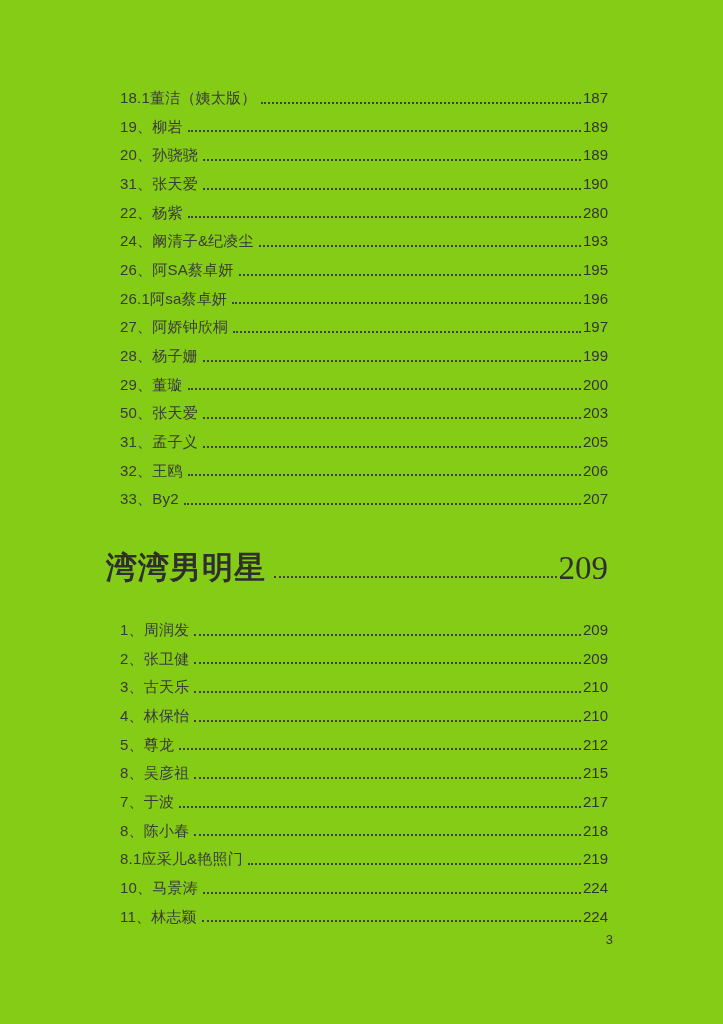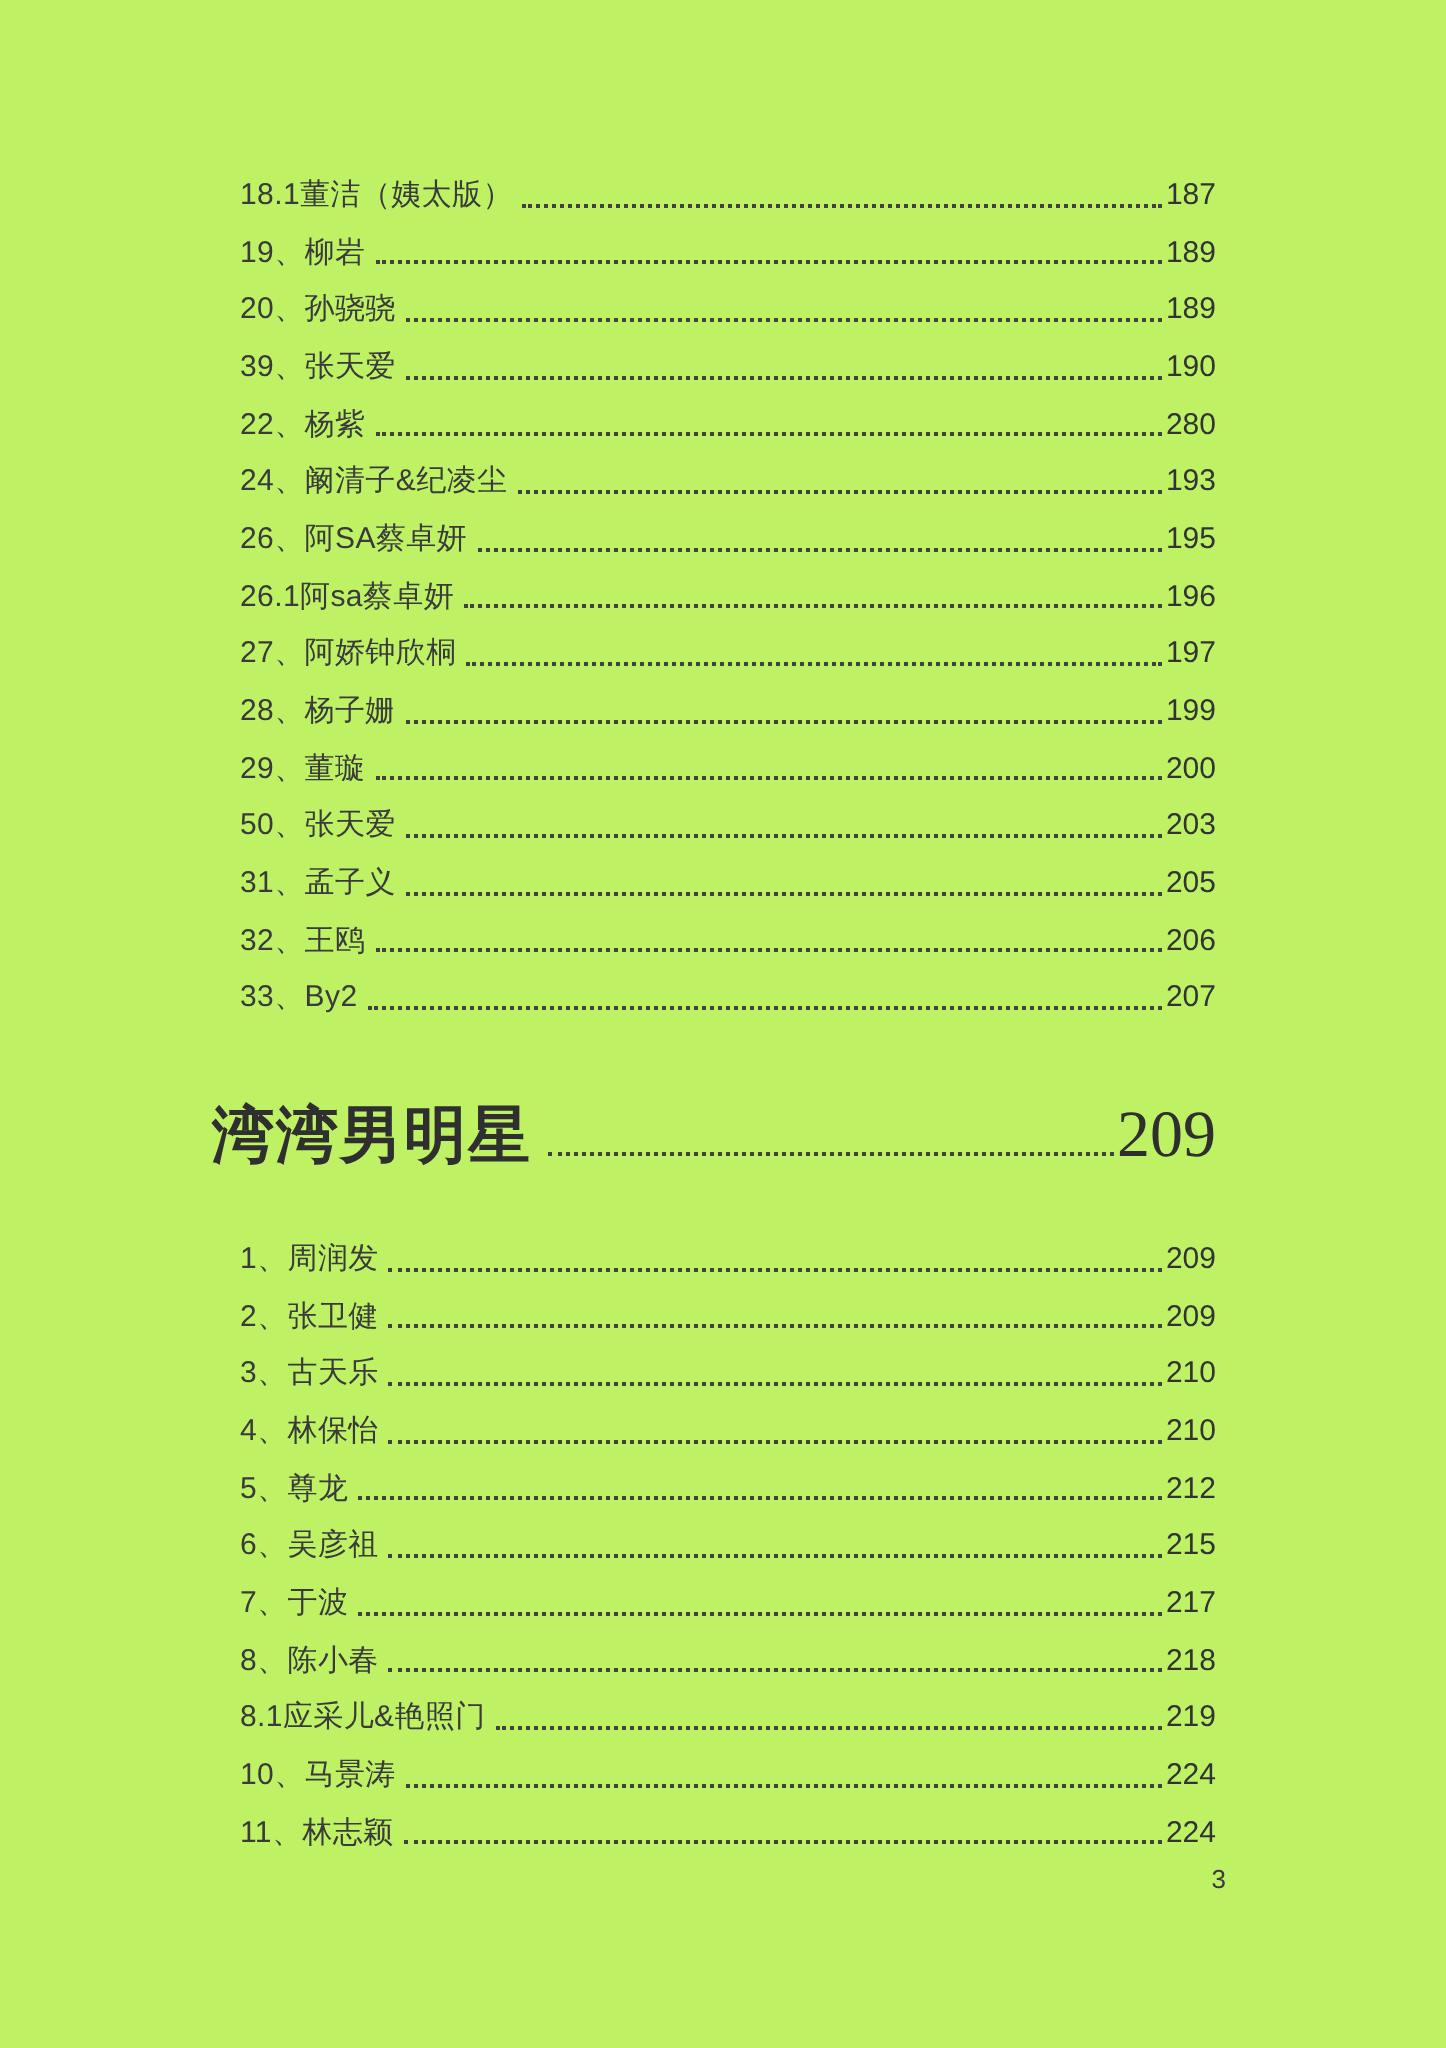--- a/index.html
+++ b/index.html
@@ -1,20 +1,20 @@
 <!DOCTYPE html>
 <html><head>
 <meta charset="utf-8">
 <style>
   html, body { margin: 0; padding: 0; background: #ffffff; }
   .page {
     position: relative;
     width: 723px;
     height: 1024px;
-    background: #bef264;
+    background: #84cc16;
     font-family: "Liberation Sans", sans-serif;
     color: #3a3a3a;
     overflow: hidden;
   }
   .toc-list {
     position: absolute;
     left: 120px;
     right: 115px;
   }
   #toc-list-1 { top: 84px; }
@@ -97,21 +97,21 @@
         <span class="toc-label">19、柳岩</span>
         <span class="leader"></span>
         <span class="toc-page">189</span>
       </div>
       <div class="toc-row">
         <span class="toc-label">20、孙骁骁</span>
         <span class="leader"></span>
         <span class="toc-page">189</span>
       </div>
       <div class="toc-row">
-        <span class="toc-label">39、张天爱</span>
+        <span class="toc-label">31、张天爱</span>
         <span class="leader"></span>
         <span class="toc-page">190</span>
       </div>
       <div class="toc-row">
         <span class="toc-label">22、杨紫</span>
         <span class="leader"></span>
         <span class="toc-page">280</span>
       </div>
       <div class="toc-row">
         <span class="toc-label">24、阚清子&amp;纪凌尘</span>
@@ -191,21 +191,21 @@
         <span class="toc-label">4、林保怡</span>
         <span class="leader"></span>
         <span class="toc-page">210</span>
       </div>
       <div class="toc-row">
         <span class="toc-label">5、尊龙</span>
         <span class="leader"></span>
         <span class="toc-page">212</span>
       </div>
       <div class="toc-row">
-        <span class="toc-label">6、吴彦祖</span>
+        <span class="toc-label">8、吴彦祖</span>
         <span class="leader"></span>
         <span class="toc-page">215</span>
       </div>
       <div class="toc-row">
         <span class="toc-label">7、于波</span>
         <span class="leader"></span>
         <span class="toc-page">217</span>
       </div>
       <div class="toc-row">
         <span class="toc-label">8、陈小春</span>

